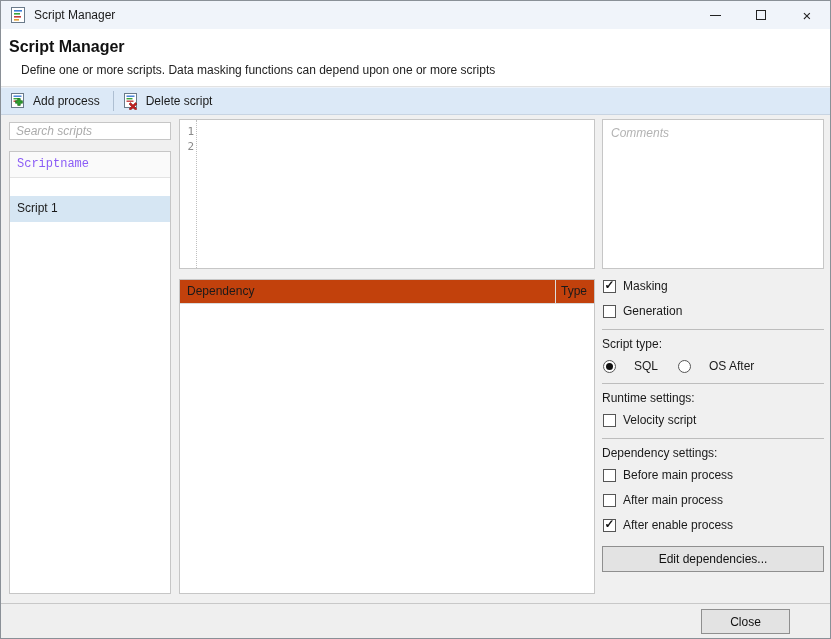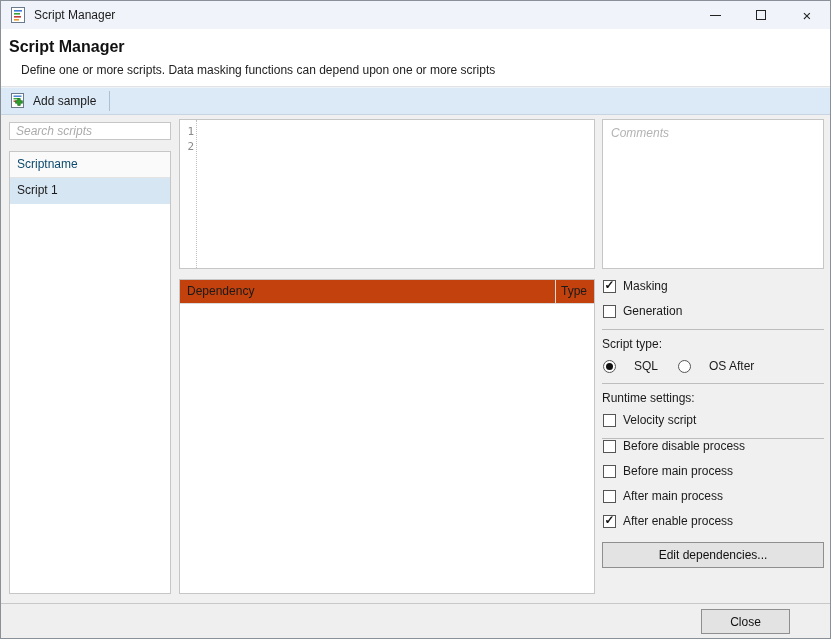--- a/index.html
+++ b/index.html
@@ -54,23 +54,23 @@
   
   .search-box {
     position: absolute; left: 8px; top: 121px; width: 162px; height: 18px;
     background: #fff; border: 1px solid #c6c6c6; padding: 3px 6px;
     font-family: "Liberation Sans", sans-serif; font-size: 12px; color: #333;
   }
   .search-box::placeholder { color: #ababab; font-style: italic; }
   .listbox { left: 8px; top: 150px; width: 162px; height: 443px; }
   .list-header {
     height: 26px; line-height: 25px; padding-left: 7px; background: #fafafa;
-    border-bottom: 1px solid #e3e3e3; color: #0c4a6e;
-  }
-  .list-item { height: 26px; line-height: 25px; padding-left: 7px; }
+    border-bottom: 1px solid #e3e3e3; color: #8b5cf6; font-family: Liberation Mono, monospace;
+  }
+  .list-item { height: 26px; line-height: 25px; padding-left: 7px; margin-top: 18px; }
   .list-item.selected { background: #d6e6f3; }
   
   .editor { left: 178px; top: 118px; width: 416px; height: 150px; display: flex; overflow: hidden; }
   .gutter {
     width: 17px; padding: 4px 2px 0 0; text-align: right; color: #8a8a8a;
     font-family: "DejaVu Sans Mono", monospace; font-size: 11px; line-height: 15px;
     border-right: 1px dotted #c0c0c0; flex: 0 0 auto;
   }
   .code {
     padding: 4px 0 0 4px; font-family: "DejaVu Sans Mono", monospace; font-size: 11px;
@@ -158,23 +158,33 @@
 
   <div class="toolbar">
     <div class="tool-btn">
       <svg width="17" height="17" viewBox="0 0 17 17">
         <rect x="1.5" y="0.5" width="12" height="14" fill="#fff" stroke="#6a7a8a"></rect>
         <rect x="3.5" y="2.5" width="8" height="1.4" fill="#3a7bd5"></rect>
         <rect x="3.5" y="5" width="6" height="1.4" fill="#3aa33a"></rect>
         <rect x="3.5" y="7.5" width="7" height="1.4" fill="#c33a3a"></rect>
         <path d="M12 9.5 h3 v2.5 h2.5 v3 h-2.5 v2.5 h-3 v-2.5 h-2.5 v-3 h2.5 z" transform="translate(-2.5,-2.5) scale(0.85)" fill="#2e9e2e" stroke="#1c6e1c" stroke-width="0.8"></path>
       </svg>
-      <span>Add sample</span>
+      <span>Add process</span>
     </div>
     <div class="tool-sep"></div>
+    <div class="tool-btn">
+      <svg width="17" height="17" viewBox="0 0 17 17">
+        <rect x="1.5" y="0.5" width="12" height="14" fill="#fff" stroke="#6a7a8a"></rect>
+        <rect x="3.5" y="2.5" width="8" height="1.4" fill="#3a7bd5"></rect>
+        <rect x="3.5" y="5" width="6" height="1.4" fill="#3aa33a"></rect>
+        <rect x="3.5" y="7.5" width="7" height="1.4" fill="#c33a3a"></rect>
+        <path d="M7.5 9.5 L10 12 L12.5 9.5 L14 11 L11.5 13.5 L14 16 L12.5 17 L10 15 L7.5 17 L6 16 L8.5 13.5 L6 11 Z" fill="#c02020" stroke="#801010" stroke-width="0.5"></path>
+      </svg>
+      <span>Delete script</span>
+    </div>
   </div>
 
   <input class="search-box" type="text" placeholder="Search scripts" style="">
   <div class="panel listbox">
     <div class="list-header">Scriptname</div>
     <div class="list-item selected">Script 1</div>
   </div>
 
   <div class="panel editor">
     <div class="gutter">
@@ -222,24 +232,21 @@
     <hr class="hsep">
 
     <div class="sec-label">Runtime settings:</div>
     <div class="opt-row">
       <span class="checkbox"></span>
       <span>Velocity script</span>
     </div>
 
     <hr class="hsep">
 
-    <div class="opt-row">
-      <span class="checkbox"></span>
-      <span>Before disable process</span>
-    </div>
+    <div class="sec-label">Dependency settings:</div>
     <div class="opt-row">
       <span class="checkbox"></span>
       <span>Before main process</span>
     </div>
     <div class="opt-row">
       <span class="checkbox"></span>
       <span>After main process</span>
     </div>
     <div class="opt-row">
       <span class="checkbox">

